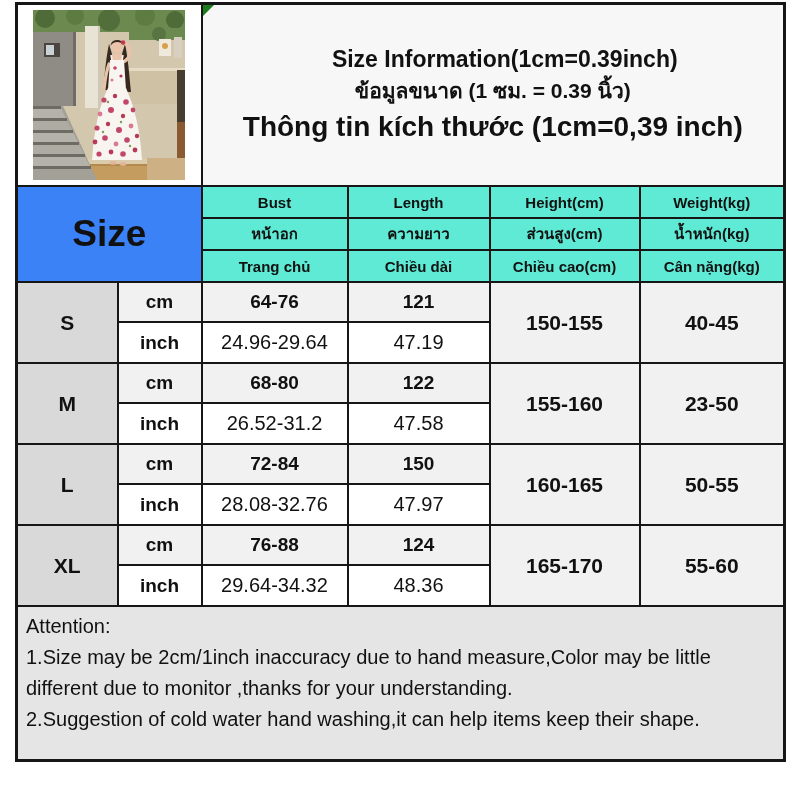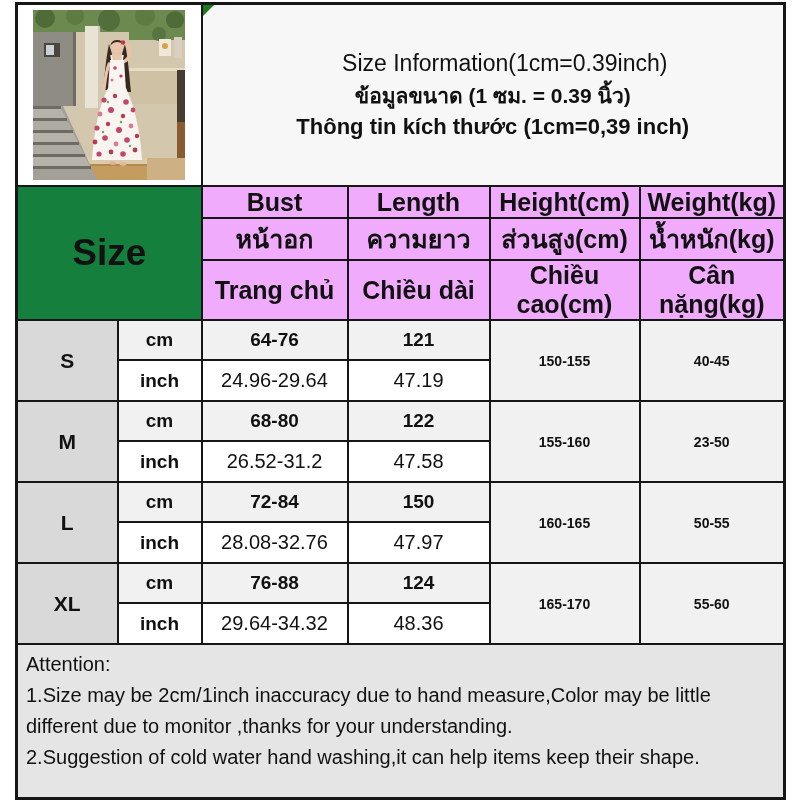--- a/index.html
+++ b/index.html
@@ -15,35 +15,35 @@
   
   .r-photo td{height:180px;}
   .r-hdr td{height:30px;}
   .r-cm td{height:38px;}
   .r-inch td{height:39px;margin-top:45px;}
   .r-att td{height:148px;}
 
   
   .photo-cell{background:#ffffff;vertical-align:middle;}
   .title-cell{background:#f7f7f7;position:relative;}
-  .title-en{font-size:23px;font-weight:normal;line-height:1.45;margin-left:24px;}
+  .title-en{font-size:23px;font-weight:bold;line-height:1.45;margin-left:24px;}
   .title-th{font-size:21px;font-weight:bold;line-height:1.45;text-align:center;}
-  .title-vi{font-size:22px;font-weight:bold;line-height:1.45;}
+  .title-vi{font-size:28px;font-weight:bold;line-height:1.45;}
   .corner-marker{
     position:absolute;left:0;top:0;width:0;height:0;
     border-top:11px solid #1d7a1d;border-right:11px solid transparent;
   }
-  .size-big{background:#15803d;font-size:37px;font-weight:bold;margin-top:17px;}
-  .hdr{background:#f0abfc;font-size:25px;font-weight:bold;}
+  .size-big{background:#3b82f6;font-size:37px;font-weight:bold;margin-top:17px;}
+  .hdr{background:#5eead4;font-size:15px;font-weight:bold;}
   .lbl{background:#d9d9d9;font-size:21px;font-weight:bold;}
   .cm-bg{background:#f1f1f1;}
   .unit{font-weight:bold;font-size:19px;}
   .val-b{font-weight:bold;font-size:19px;}
   .val{font-weight:normal;font-size:20px;}
-  .merged{background:#f1f1f1;font-weight:bold;font-size:14px;}
+  .merged{background:#f1f1f1;font-weight:bold;font-size:21px;}
   .att-cell{
     text-align:left;vertical-align:top;background:#e5e5e5;
     padding:4px 8px 0 8px;font-size:20px;line-height:1.55;
   }
   .att-cell div{white-space:pre-wrap;}
   svg{display:block;margin:0 auto;}
 </style>
 </head>
 <body>
 

